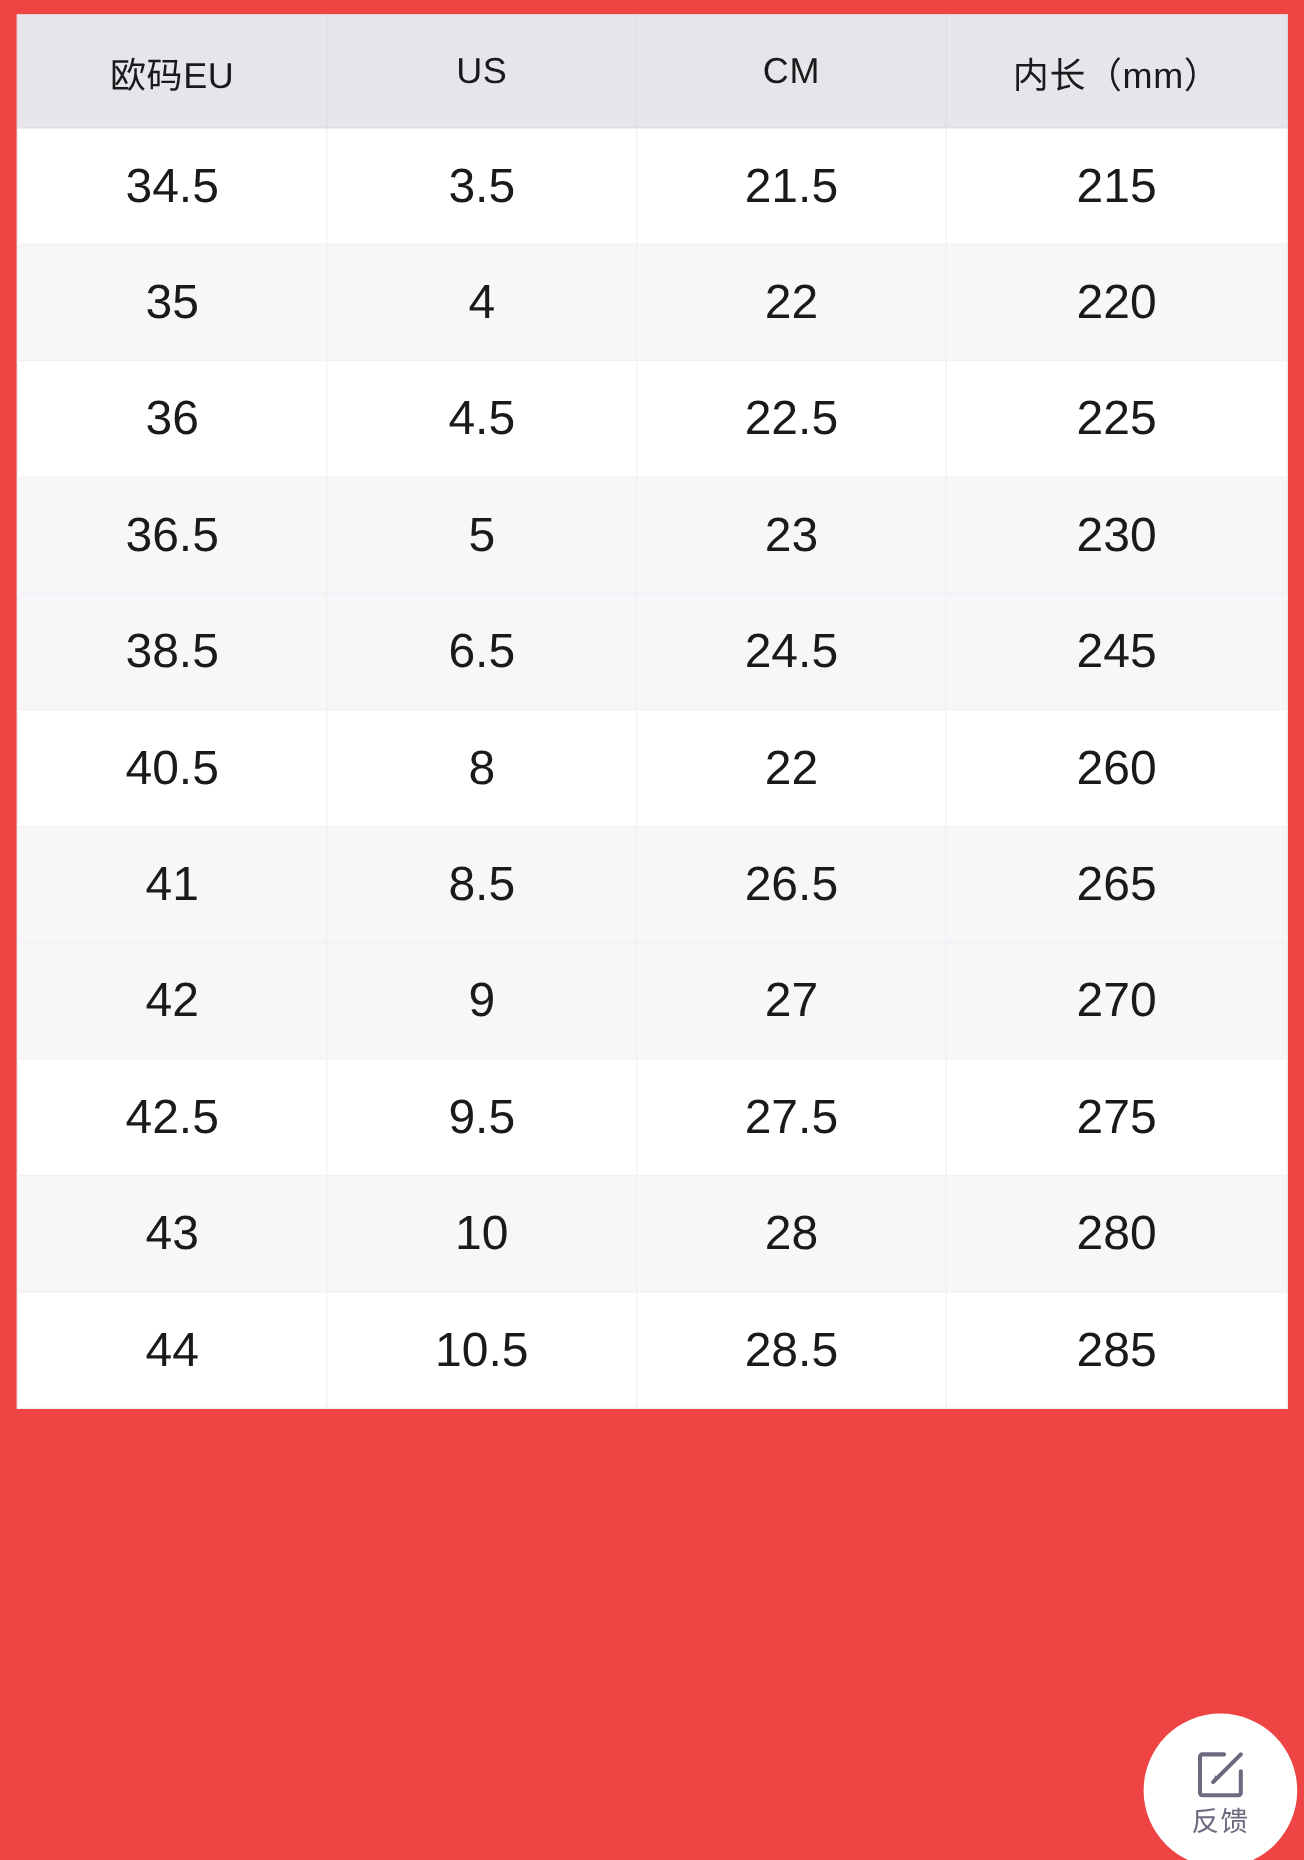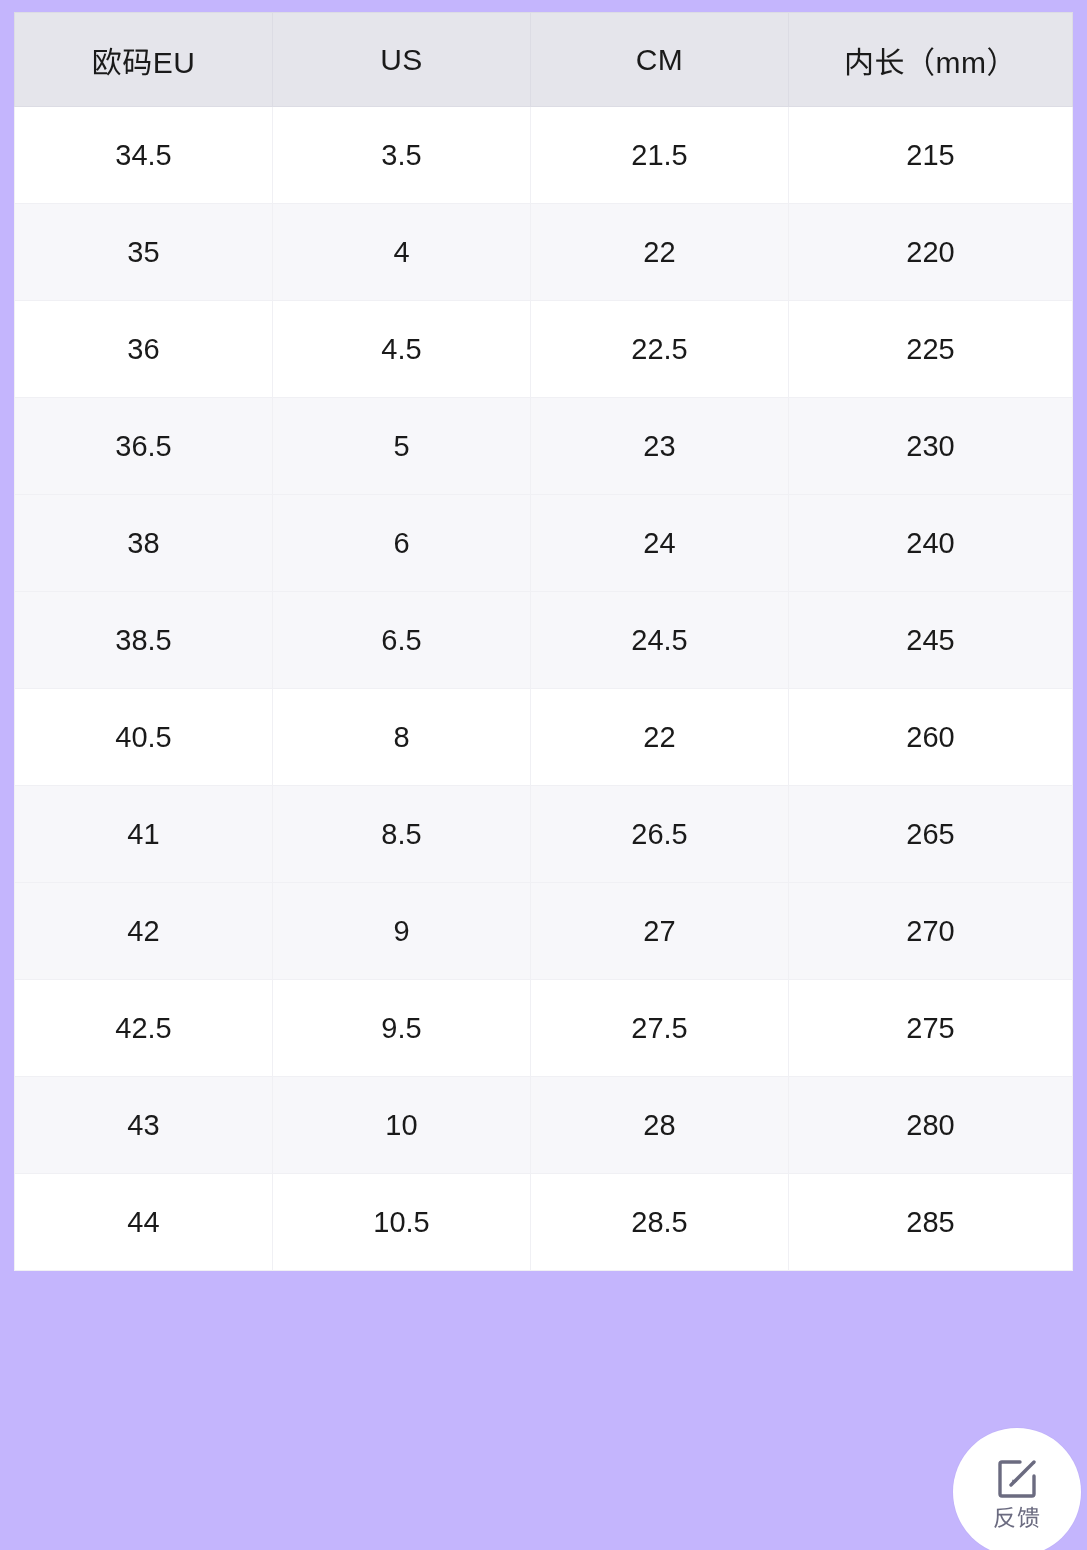--- a/index.html
+++ b/index.html
@@ -13,21 +13,21 @@
     background: #ffffff;
     font-family: "Liberation Sans", "DejaVu Sans", sans-serif;
     overflow: hidden;
     position: relative;
   }
 
   .page {
     position: relative;
     width: 1087px;
     height: 1550px;
-    background: #c4b5fd;
+    background: #ef4444;
   }
 
   .size-table {
     position: absolute;
     left: 14px;
     top: 12px;
     width: 1058px;
     border-collapse: collapse;
     table-layout: fixed;
     background: #ffffff;
@@ -51,21 +51,21 @@
     background: #e5e5eb;
     height: 93px;
     font-size: 30px;
     font-weight: 400;
     letter-spacing: 0.5px;
     border-color: #dcdce4;
   }
 
   .size-table tbody td {
     height: 96px;
-    font-size: 29px;
+    font-size: 40px;
     font-weight: 400;
     background: #ffffff;
   }
 
   .size-table tbody tr.shaded td {
     background: #f7f7fa;
   }
 
   
   .size-table tbody tr:last-child td {
@@ -144,26 +144,20 @@
           <td>22.5</td>
           <td>225</td>
         </tr>
         <tr class="shaded">
           <td>36.5</td>
           <td>5</td>
           <td>23</td>
           <td>230</td>
         </tr>
         <tr class="shaded">
-          <td>38</td>
-          <td>6</td>
-          <td>24</td>
-          <td>240</td>
-        </tr>
-        <tr class="shaded">
           <td>38.5</td>
           <td>6.5</td>
           <td>24.5</td>
           <td>245</td>
         </tr>
         <tr>
           <td>40.5</td>
           <td>8</td>
           <td>22</td>
           <td>260</td>

